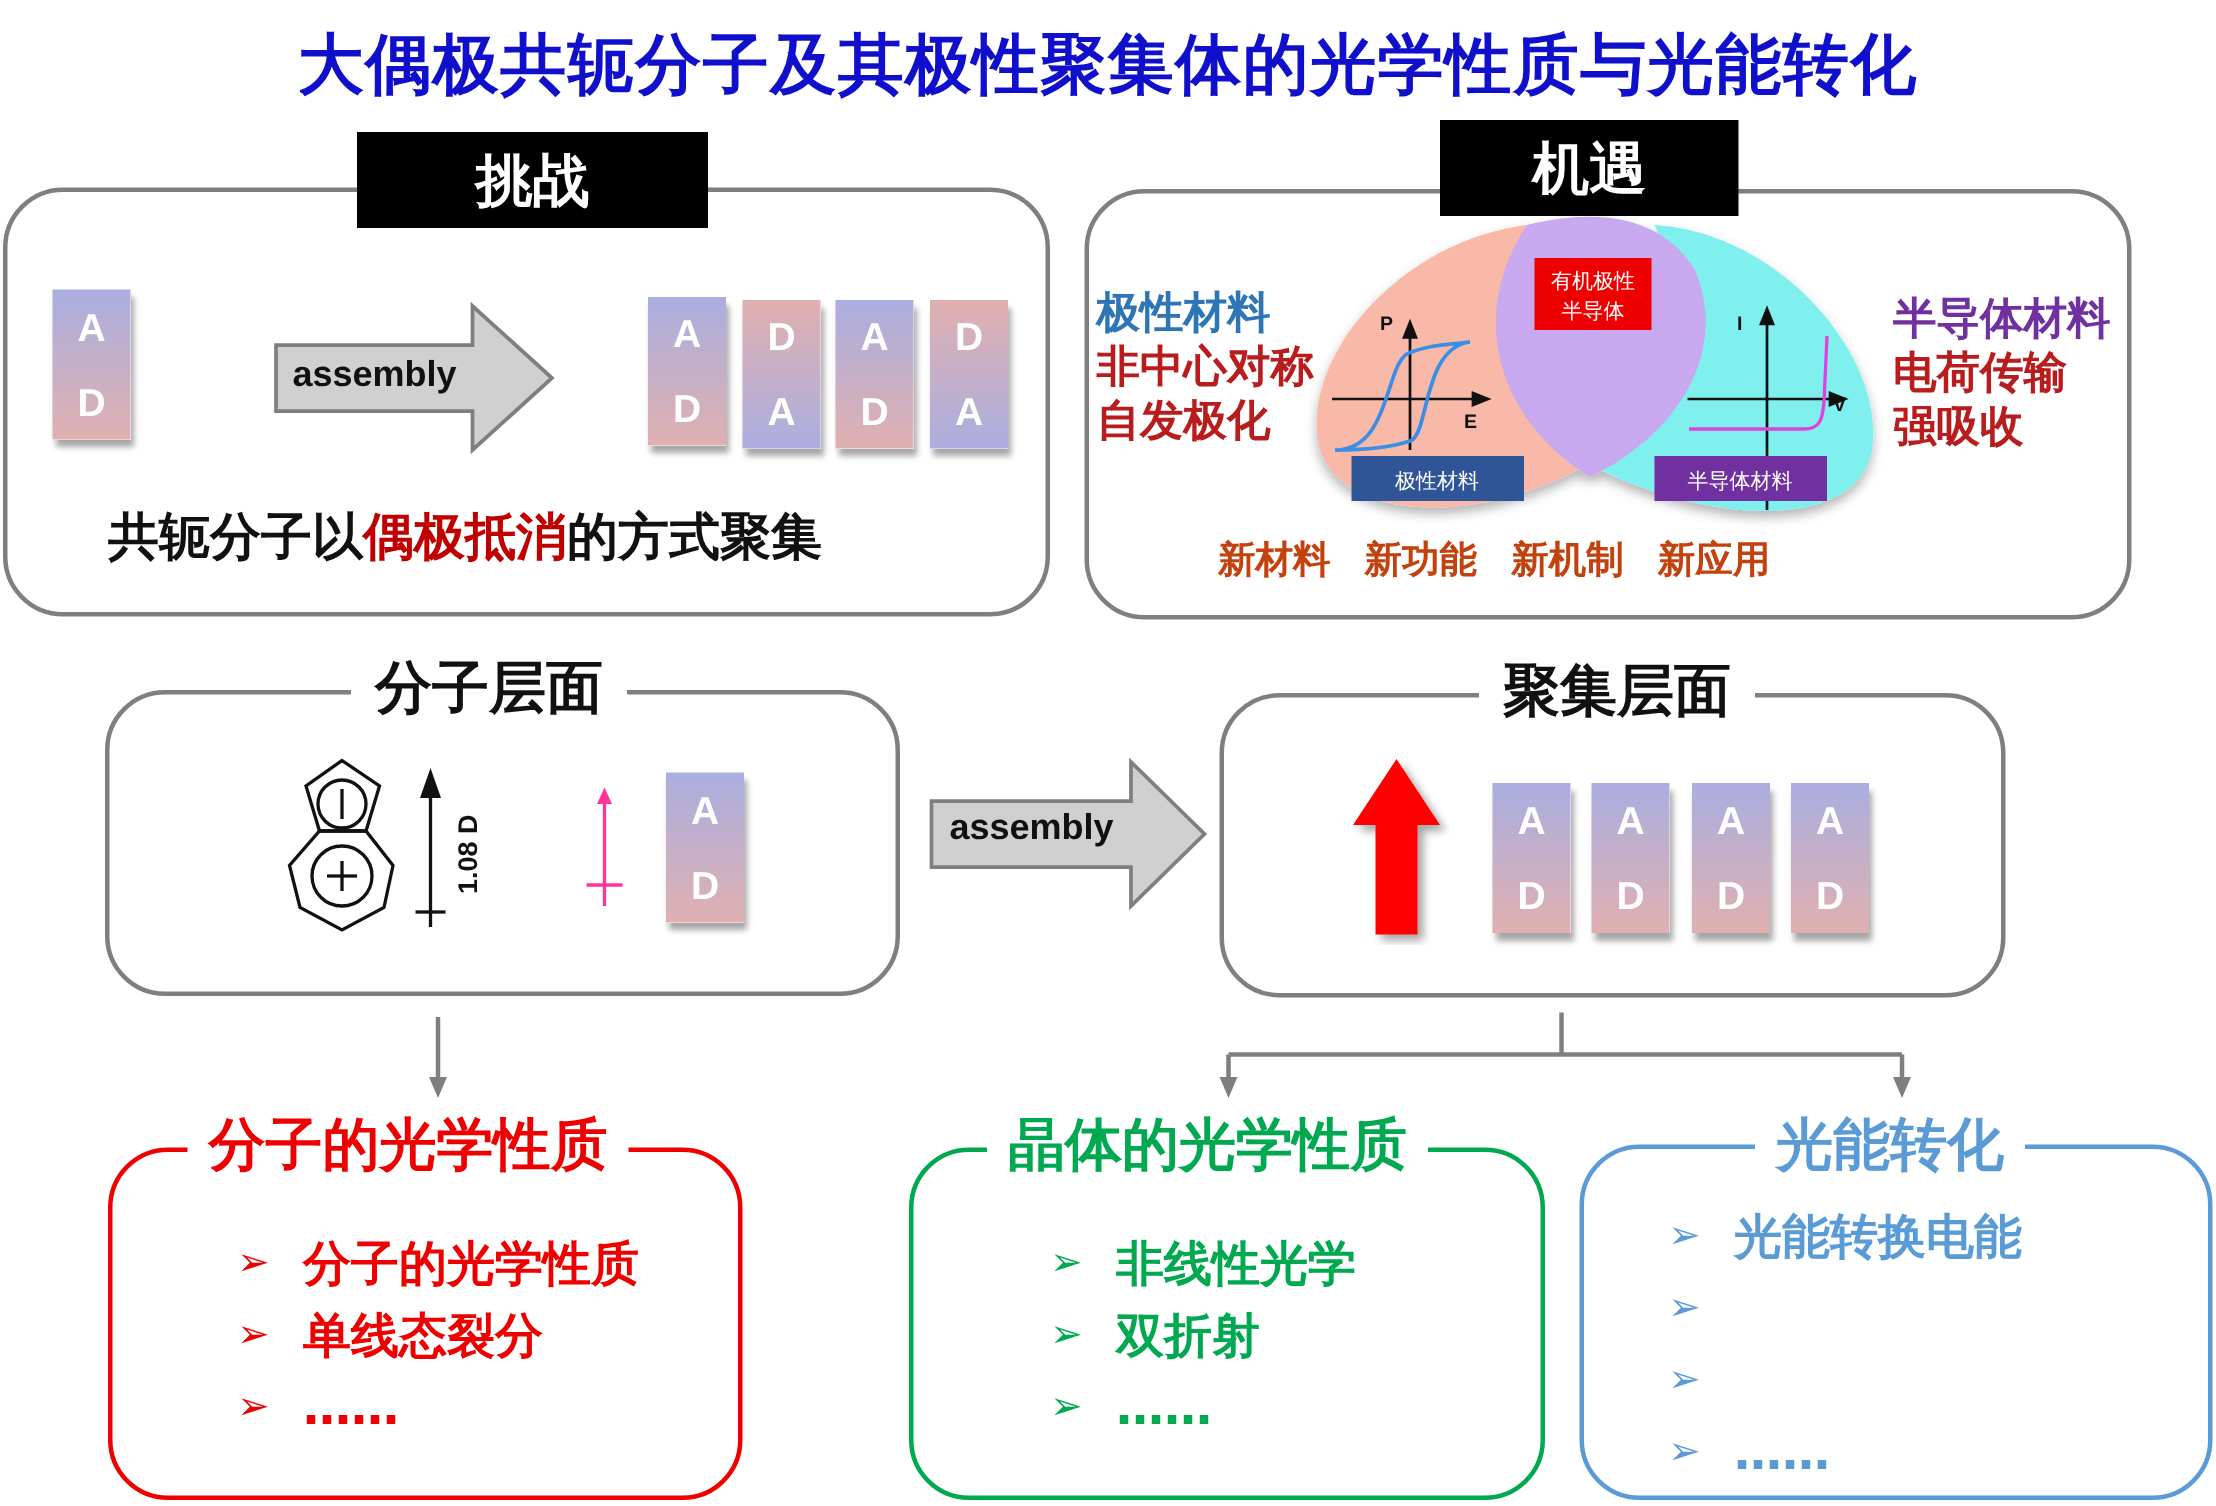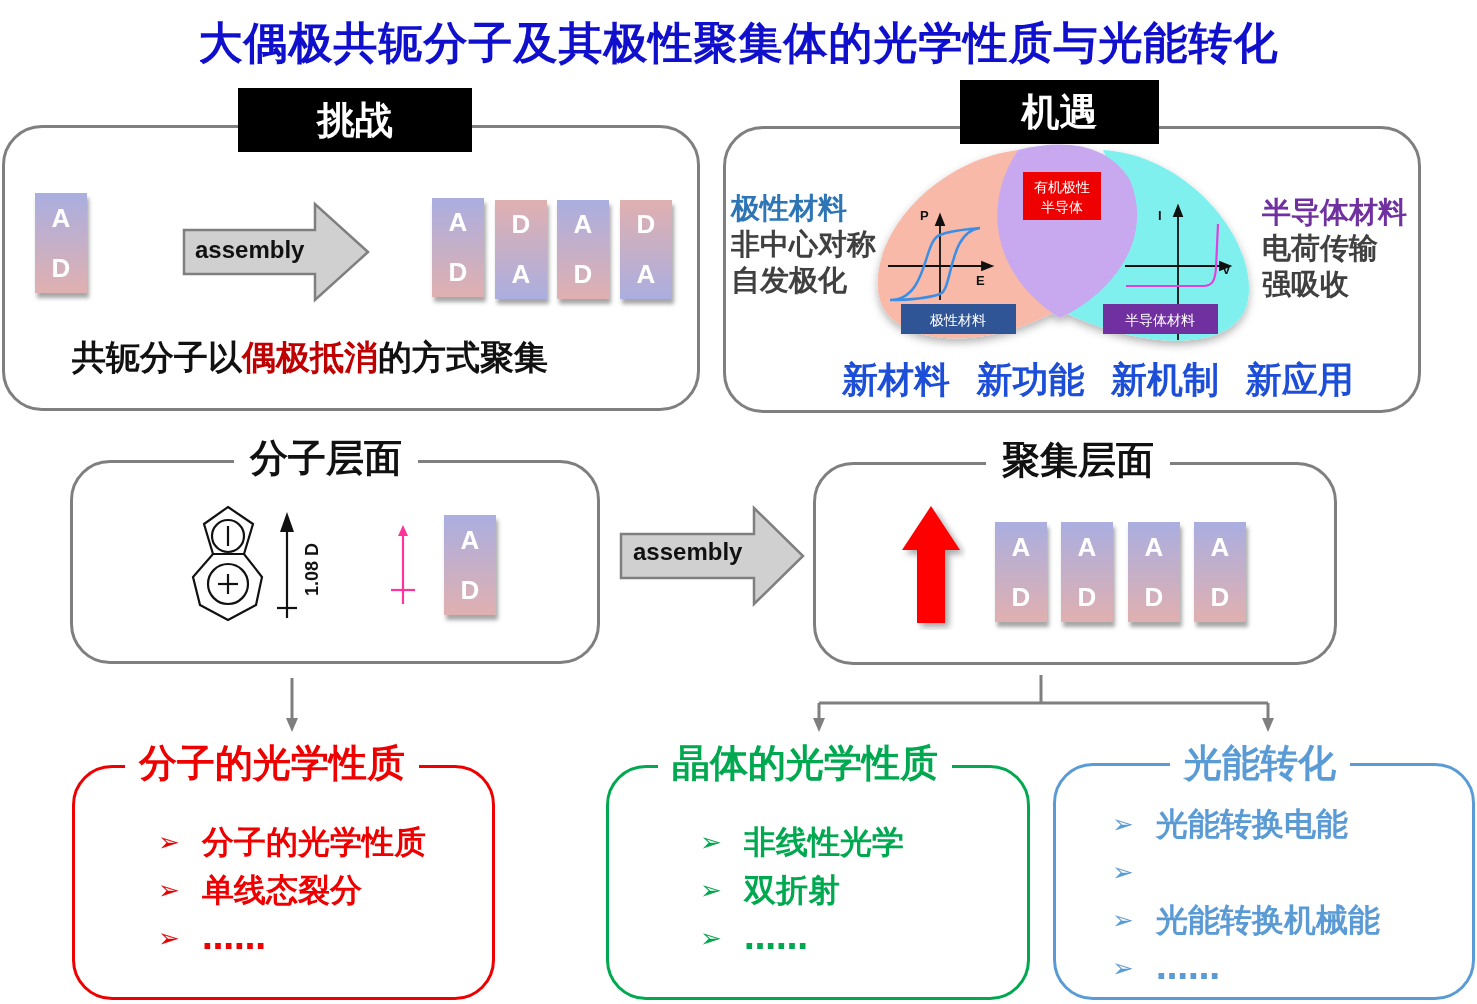--- a/index.html
+++ b/index.html
@@ -12,22 +12,22 @@
   .blacktag { position:absolute; background:#000; color:#fff; font-size:38px; font-weight:bold;
               text-align:center; line-height:64px; }
   .block { position:absolute; width:52px; color:#fff; font-weight:bold; font-size:26px;
            font-family:"Liberation Sans", sans-serif; box-shadow:2px 5px 4px rgba(0,0,0,0.35);
            display:flex; flex-direction:column; justify-content:space-around; align-items:center; }
   .grad-ad { background:linear-gradient(#aaaee0, #e0b0b0); }
   .grad-da { background:linear-gradient(#e0b0b0, #aaaee0); }
   .caption { position:absolute; font-size:34px; font-weight:bold; color:#111; white-space:nowrap; }
   .red { color:#c00000; }
   .legend-title { font-size:29px; font-weight:bold; line-height:36px; }
-  .legend-line { font-size:29px; font-weight:bold; color:#404040; line-height:36px; }
-  .new-row { position:absolute; font-size:36px; font-weight:bold; color:#1d4ed8; white-space:nowrap; word-spacing:14px;margin-left:30px; }
+  .legend-line { font-size:29px; font-weight:bold; color:#b91c1c; line-height:36px; }
+  .new-row { position:absolute; font-size:25px; font-weight:bold; color:#c2410c; white-space:nowrap; word-spacing:14px; }
   .section-label { position:absolute; background:#fff; font-size:38px; font-weight:bold; color:#111; padding:0 16px; white-space:nowrap; }
   .out-panel { position:absolute; border:3px solid; border-radius:40px; box-sizing:border-box; background:#fff; }
   .out-title { position:absolute; background:#fff; font-size:38px; font-weight:bold; padding:0 14px; white-space:nowrap; }
   .out-list { position:absolute; list-style:none; margin:0; padding:0; }
   .out-list li { font-size:32px; font-weight:bold; line-height:48px; display:flex; align-items:center; white-space:nowrap; }
   .bullet { display:inline-block; width:44px; font-size:26px; }
   svg text { font-family:"Liberation Sans", sans-serif; }
 </style>
 </head>
 <body>
@@ -252,20 +252,19 @@
     <ul class="out-list" style="left: 1112px; top: 800px; color: rgb(91, 155, 213);">
       <li>
         <span class="bullet">➢</span>
         <span>光能转换电能</span>
       </li>
       <li>
         <span class="bullet">➢</span>
       </li>
       <li>
         <span class="bullet">➢</span>
-        <span>光能转换机械能</span>
       </li>
       <li>
         <span class="bullet">➢</span>
         <span>……</span>
       </li>
     </ul>
   </div>
 
 </body></html>

